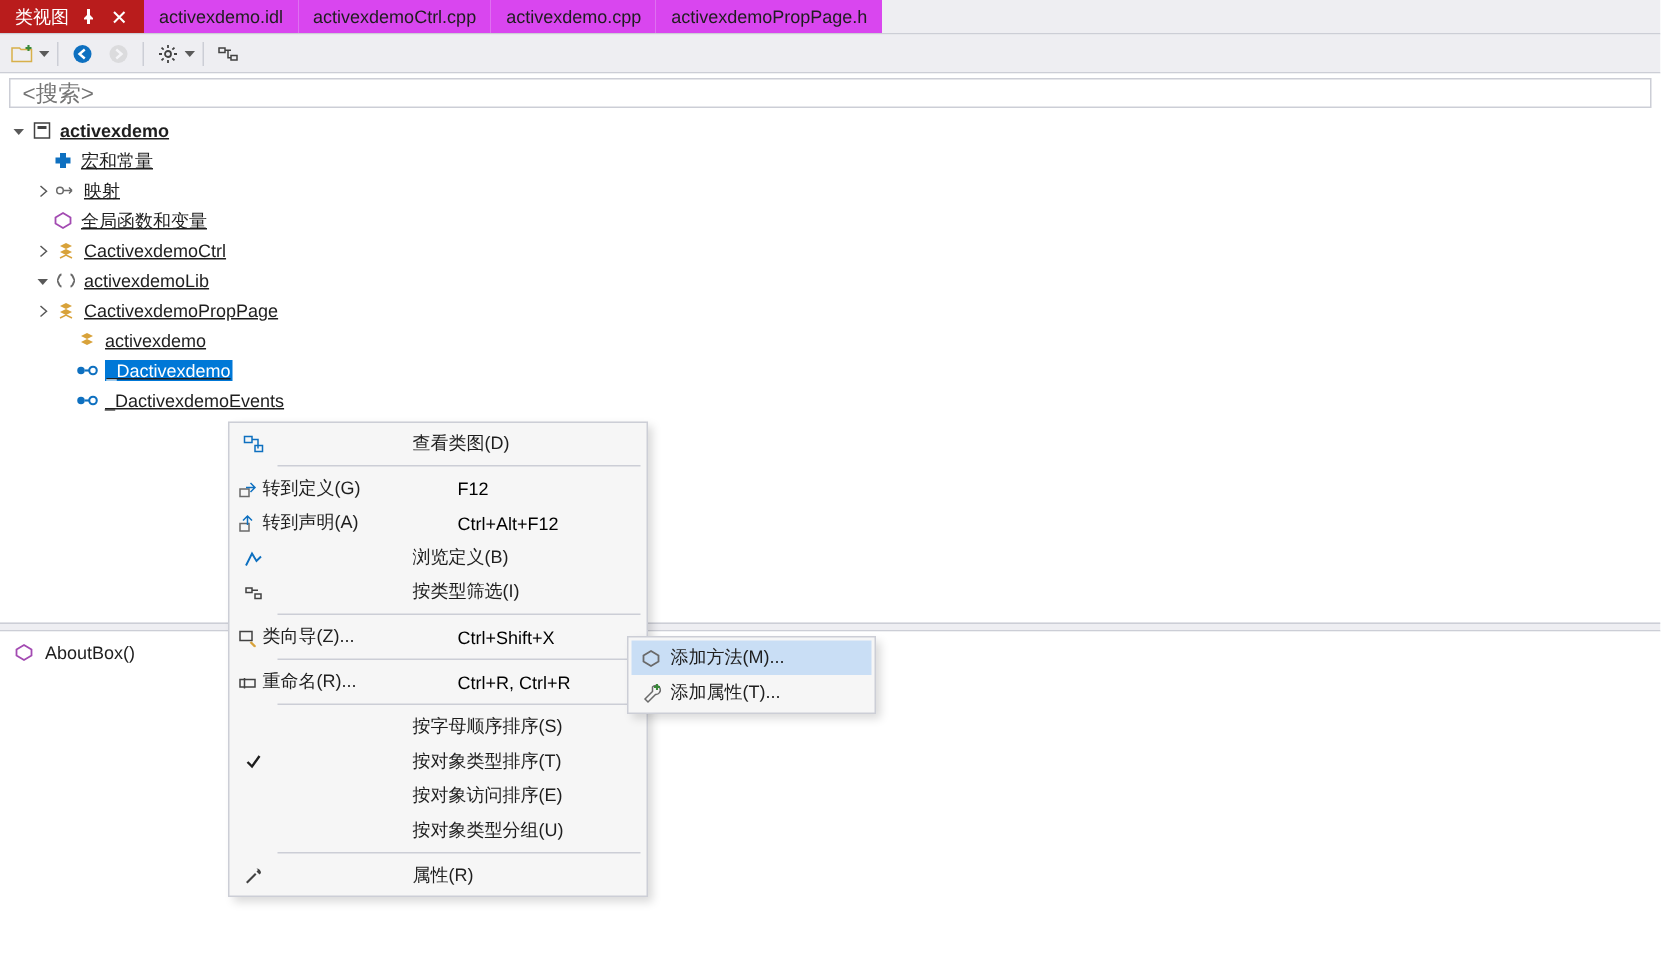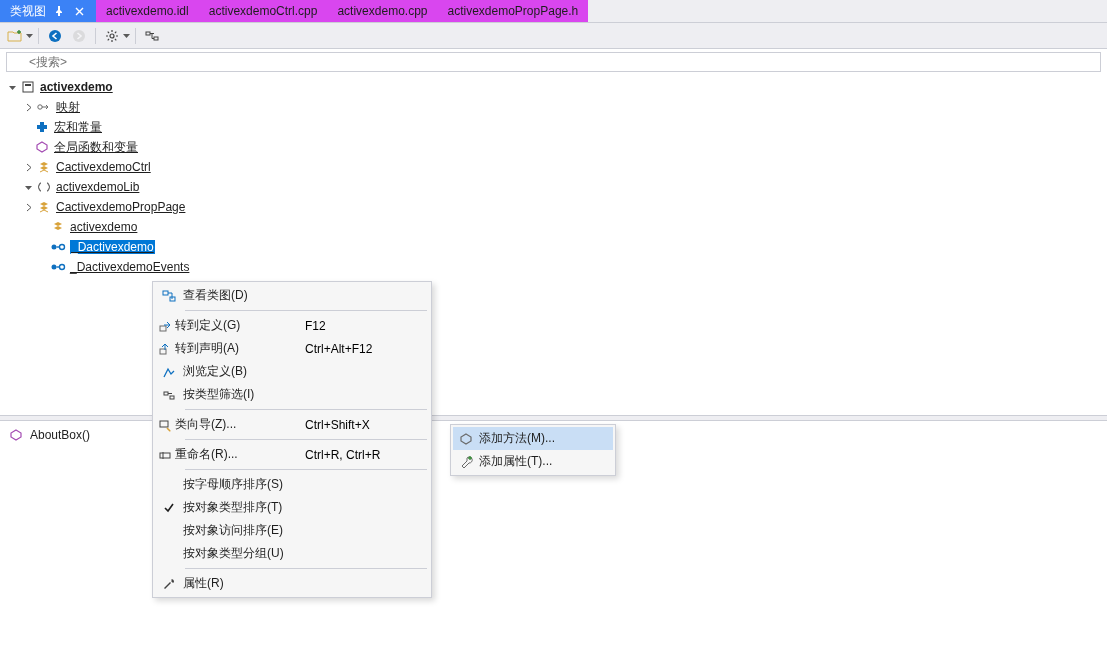--- a/index.html
+++ b/index.html
@@ -25,21 +25,21 @@
   .tab {
     display: flex;
     align-items: center;
     padding: 0 10px;
     color: #1e1e1e;
     background: #d946ef;
     cursor: pointer;
     white-space: nowrap;
   }
   .tab.active {
-    background: #3b82f6;
+    background: #b91c1c;
     color: #fff;
   }
   .tab .pin, .tab .close {
     width: 14px;
     height: 14px;
     margin-left: 6px;
     display: flex;
     align-items: center;
     justify-content: center;
   }
@@ -76,22 +76,22 @@
 
   
   .search-wrap {
     padding: 3px 6px;
     background: #fff;
   }
   .search-input {
     width: 100%;
     border: 1px solid #ccced6;
     height: 20px;
-    padding: 0 22px;
-    font-size: 12px;
+    padding: 0 8px;
+    font-size: 15px;
     font-family: inherit;
     color: #888;
   }
 
   
   .tree-pane {
     background: #fff;
     height: 340px;
     overflow: hidden;
     padding-top: 2px;
@@ -150,20 +150,21 @@
     border: 1px solid #ccced6;
     box-shadow: 3px 3px 6px rgba(0,0,0,0.15);
     padding: 2px;
   }
   .ctx-item {
     display: flex;
     align-items: center;
     height: 23px;
     padding: 0 24px 0 0;
     cursor: default;
+    justify-content: space-between;
   }
   .ctx-item.hover {
     background: #c9def5;
   }
   .ctx-item .ci-ico {
     width: 28px; height: 23px;
     display: flex; align-items: center; justify-content: center;
   }
   .ctx-item .ci-lbl {
     flex: 0 0 130px;
@@ -284,50 +285,50 @@
     <span class="ico">
         <svg width="14" height="14" viewBox="0 0 14 14">
           <rect x="2" y="2" width="10" height="10" fill="none" stroke="#424242"></rect>
           <rect x="4" y="4" width="6" height="2" fill="#424242"></rect>
         </svg>
       </span>
     <span class="lbl bold">activexdemo</span>
   </div>
 
   <div class="tree-row">
+    <span class="spacer" style="width:30px"></span>
+    <span class="ico">
+        <svg width="12" height="12" viewBox="0 0 12 12">
+          <rect x="4" y="1" width="4" height="10" fill="#0e70c0"></rect>
+          <rect x="1" y="4" width="10" height="4" fill="#0e70c0"></rect>
+        </svg>
+      </span>
+    <span class="lbl">宏和常量</span>
+  </div>
+
+  <div class="tree-row">
     <span class="spacer" style="width:18px"></span>
     <span class="exp">
         <svg width="9" height="9" viewBox="0 0 9 9">
           <path d="M3 1l4 3.5L3 8" fill="none" stroke="#595959" stroke-width="1"></path>
         </svg>
       </span>
     <span class="ico">
         <svg width="14" height="8" viewBox="0 0 14 8">
           <circle cx="3" cy="4" r="2.2" fill="none" stroke="#6a6a6a"></circle>
           <path d="M5 4h6m0 0l-2-2m2 2l-2 2" stroke="#6a6a6a" fill="none"></path>
         </svg>
       </span>
     <span class="lbl">映射</span>
   </div>
 
   <div class="tree-row">
     <span class="spacer" style="width:30px"></span>
     <span class="ico">
         <svg width="12" height="12" viewBox="0 0 12 12">
-          <rect x="4" y="1" width="4" height="10" fill="#0e70c0"></rect>
-          <rect x="1" y="4" width="10" height="4" fill="#0e70c0"></rect>
-        </svg>
-      </span>
-    <span class="lbl">宏和常量</span>
-  </div>
-
-  <div class="tree-row">
-    <span class="spacer" style="width:30px"></span>
-    <span class="ico">
-        <svg width="12" height="12" viewBox="0 0 12 12">
           <path d="M6 1l5 3v4l-5 3-5-3V4z" fill="none" stroke="#a34bb2" stroke-width="1.2"></path>
         </svg>
       </span>
     <span class="lbl">全局函数和变量</span>
   </div>
 
 
   <div class="tree-row">
     <span class="spacer" style="width:18px"></span>
     <span class="exp">
@@ -537,21 +538,21 @@
   <div class="ctx-item">
     <span class="ci-ico">
         <svg width="14" height="14" viewBox="0 0 14 14">
           <path d="M9 2a3 3 0 0 1 3 3l-1 1-2-2 1-1zM9 6l-6 6-1-1 6-6z" fill="#424242"></path>
         </svg>
       </span>
     <span class="ci-lbl">属性(R)</span>
   </div>
 </div>
 
-<div class="ctx-menu sub" style="left:450px; top:424px; width:166px;">
+<div class="ctx-menu sub" style="left:418px; top:424px; width:166px;">
   <div class="ctx-item hover">
     <span class="ci-ico">
         <svg width="14" height="14" viewBox="0 0 14 14">
           <path d="M7 2l5 3v4l-5 3-5-3V5z" fill="none" stroke="#6a6a6a" stroke-width="1.2"></path>
         </svg>
       </span>
     <span class="ci-lbl">添加方法(M)...</span>
   </div>
   <div class="ctx-item">
     <span class="ci-ico">

